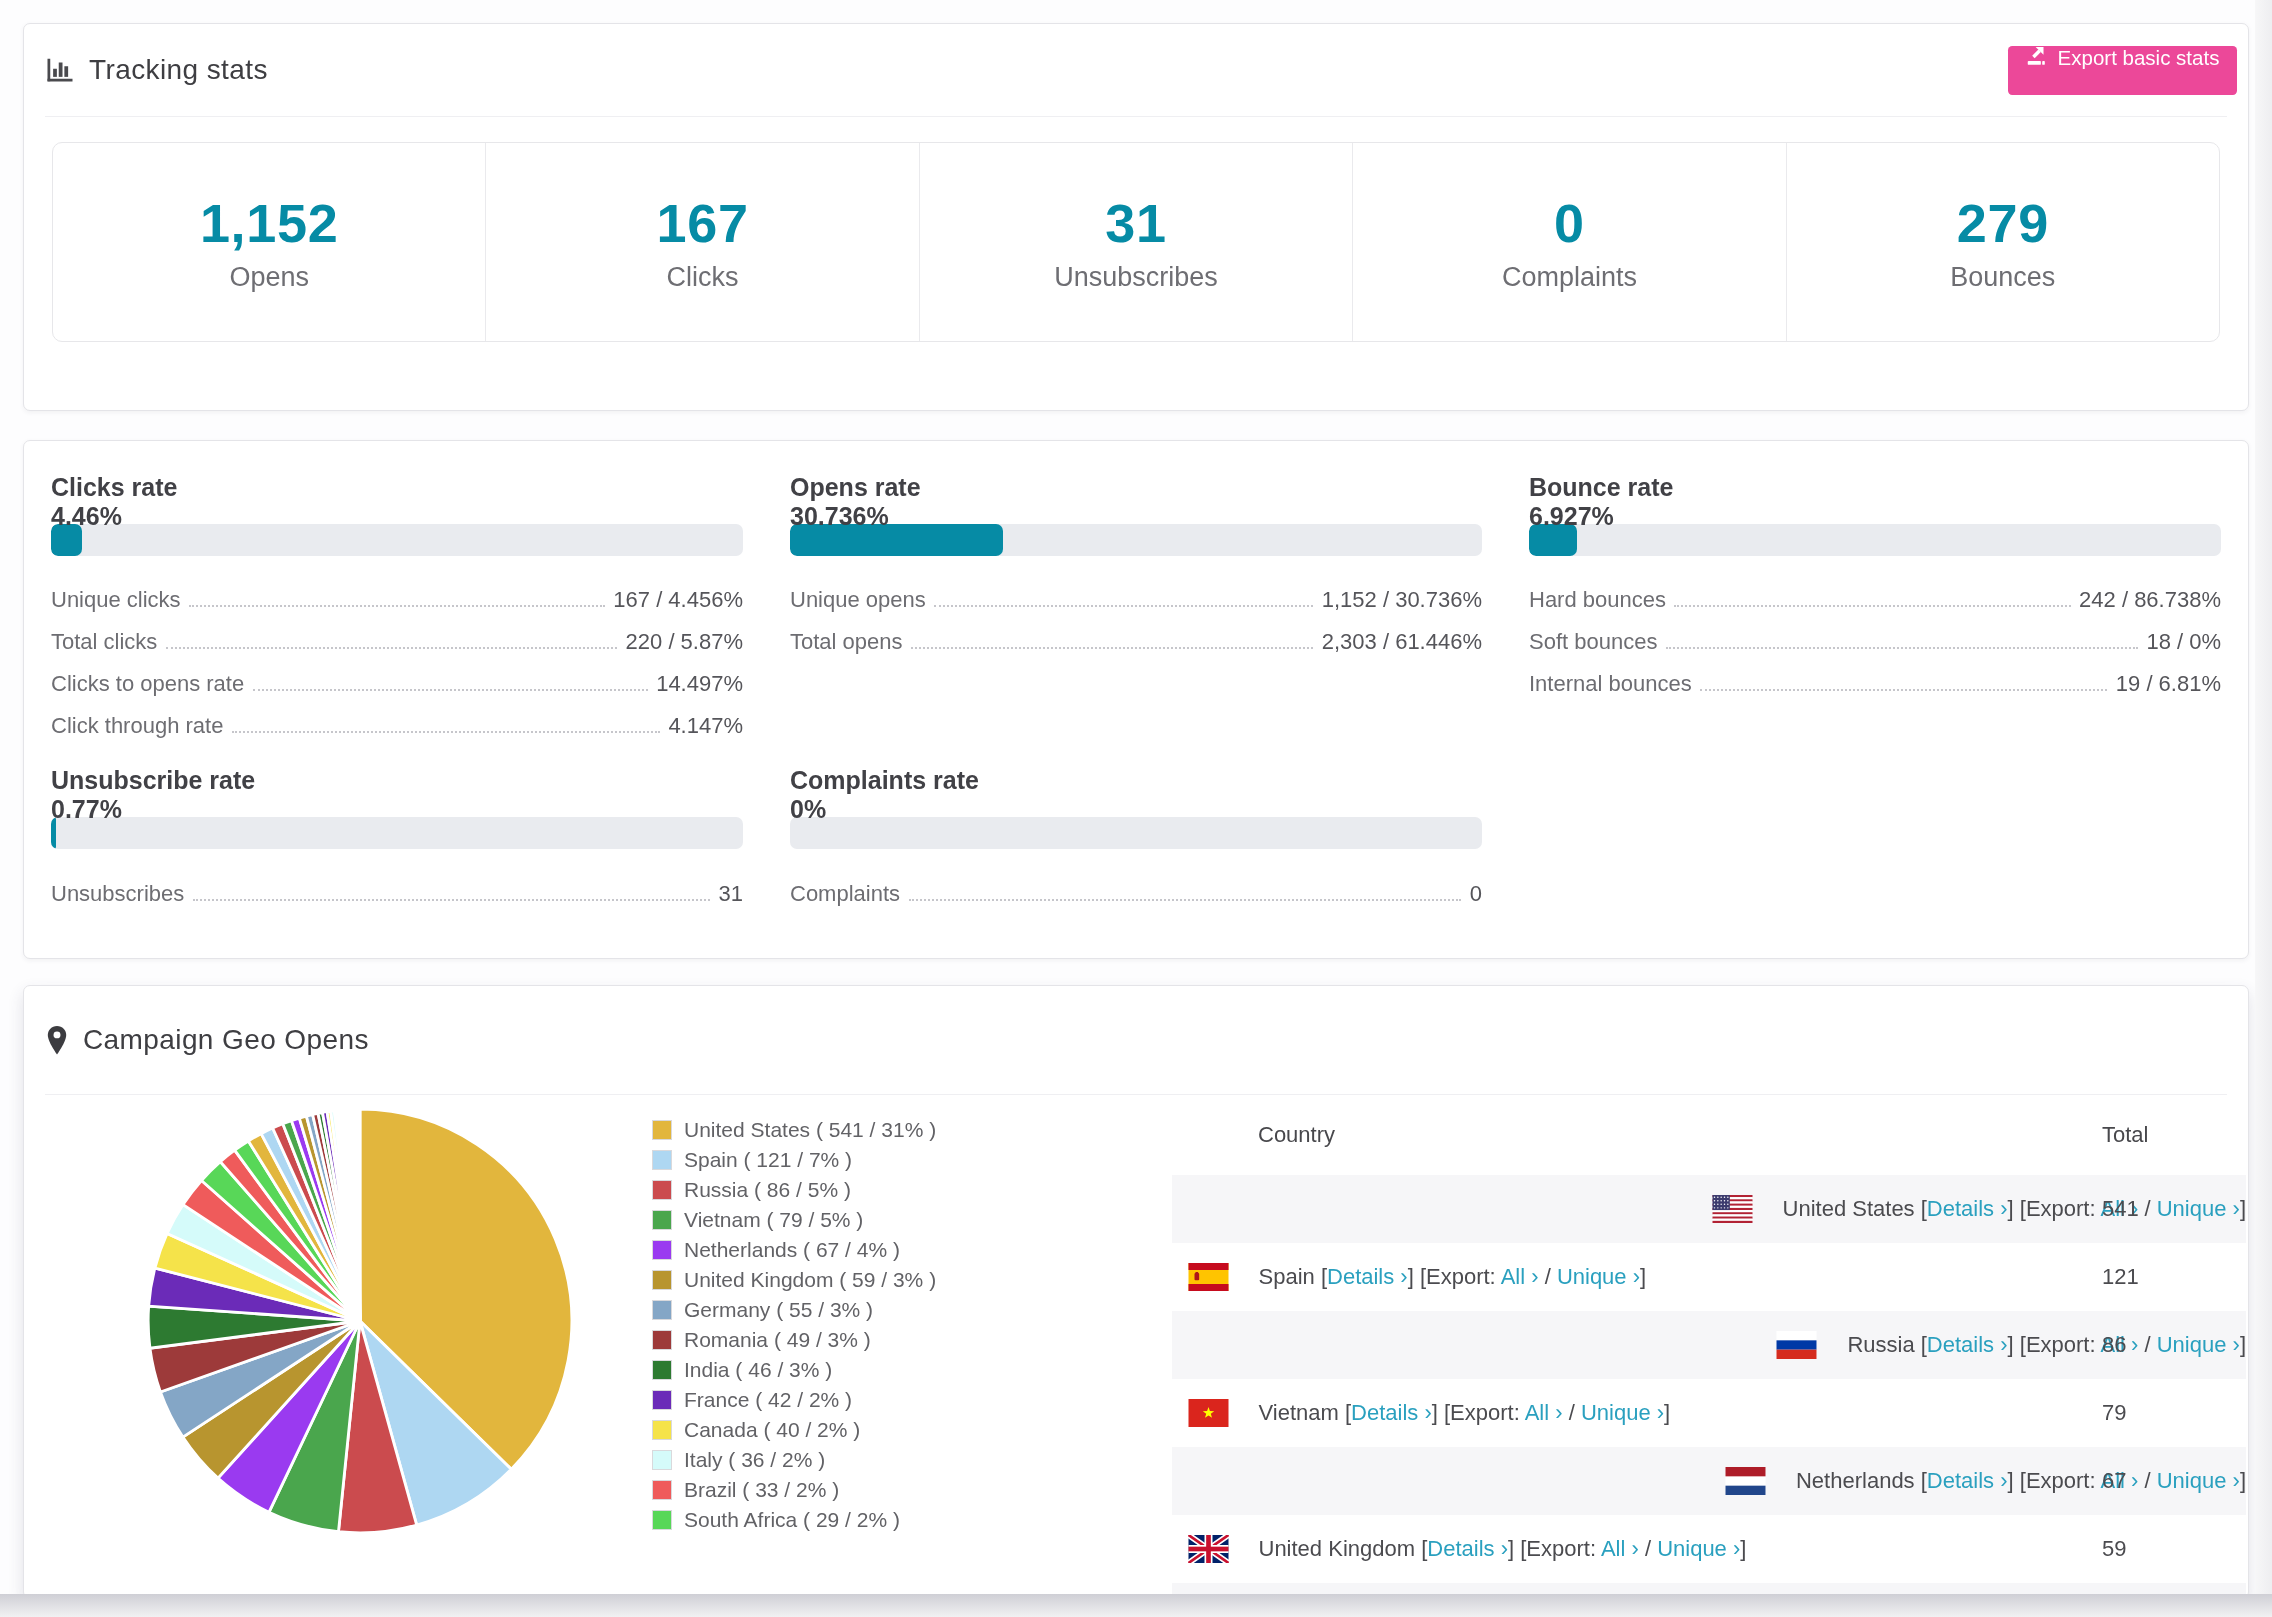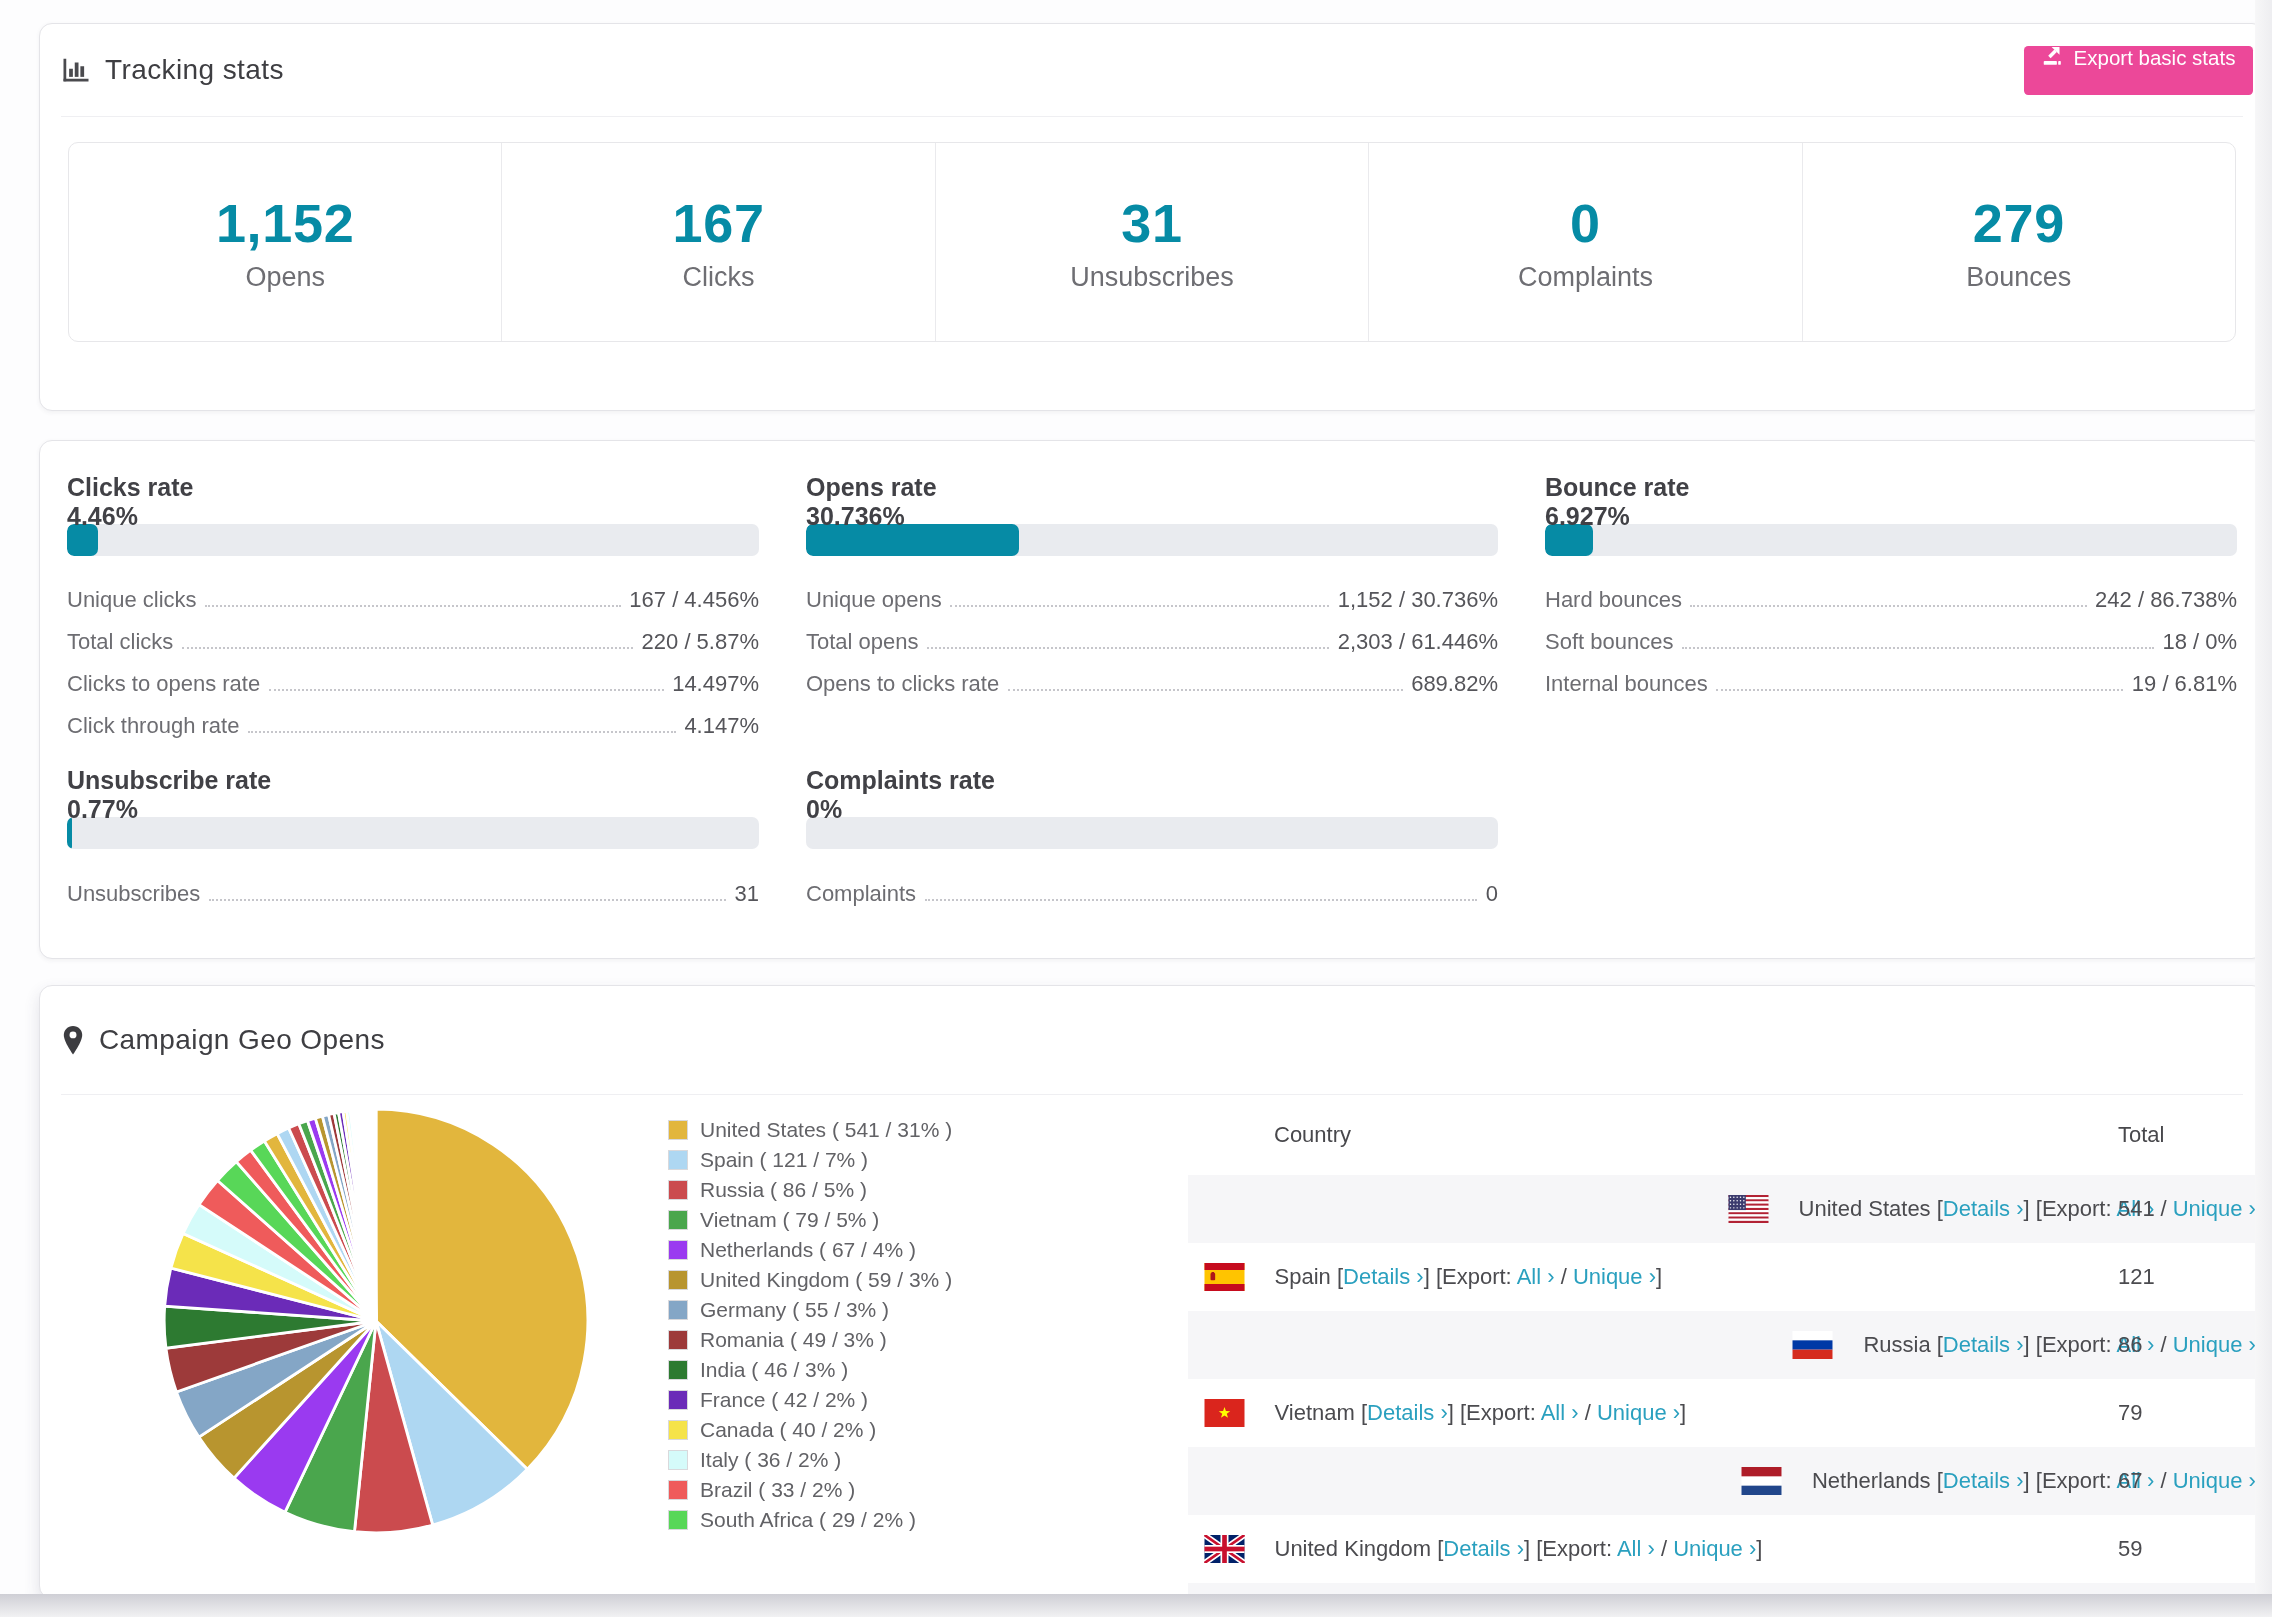--- a/index.html
+++ b/index.html
@@ -3,22 +3,22 @@
 <meta charset="utf-8">
 <style>
   * { margin:0; padding:0; box-sizing:border-box; }
   html,body { font-family:"Liberation Sans","DejaVu Sans",sans-serif; background:#fdfdfe; }
   .page { position:relative; width:2273px; height:1618px; overflow:hidden; background:#fdfdfe; }
   .right-strip { position:absolute; top:0; right:0; width:18.4px; height:1618px;
     background:linear-gradient(90deg,#f7f7f8,#ededf0); }
   .bottom-strip { position:absolute; left:0; top:1594px; width:2273px; height:24px;
     background:linear-gradient(#cfcfd5,#f3f3f4); }
 
-  .card { position:absolute; left:39px; width:2226px; background:#fff;
-    border:0.7px solid #e4e4e8; border-radius:13px; box-shadow:0 1.4px 4.2px rgba(60,60,90,.06); }
+  .card { position:absolute; left:23px; width:2226px; background:#fff;
+    border:0.7px solid #e4e4e8; border-radius:7px; box-shadow:0 1.4px 4.2px rgba(60,60,90,.06); }
   .card1 { top:23px; height:388px; }
   .card2 { top:440px; height:519px; }
   .card3 { top:985px; height:614px; overflow:hidden; box-shadow:0 7px 15.5px rgba(60,60,90,.14); }
 
   .card-head { margin:0 21px; display:flex; align-items:center;
     border-bottom:1.4px solid #efeff2; }
   .card1 .card-head { height:93px; }
   .card3 .card-head { height:109px; }
   .card-title { font-size:28px; color:#3e3e42; letter-spacing:0.4px; }
   .head-icon { margin-right:14px; display:inline-flex; }
@@ -166,25 +166,20 @@
           <div class="stat-lines">
             <div class="stat-line">
               <span class="lbl">Unique opens</span>
               <span class="dots"></span>
               <span class="val">1,152 / 30.736%</span>
             </div>
             <div class="stat-line">
               <span class="lbl">Total opens</span>
               <span class="dots"></span>
               <span class="val">2,303 / 61.446%</span>
-            </div>
-            <div class="stat-line">
-              <span class="lbl">Opens to clicks rate</span>
-              <span class="dots"></span>
-              <span class="val">689.82%</span>
             </div>
           </div>
         </div>
         <div class="rate-block">
           <div class="rate-title-row">
             <span>Bounce rate</span>
             <span>6.927%</span>
           </div>
           <div class="progress">
             <div class="progress-fill" style="width: 6.927%;"></div>

